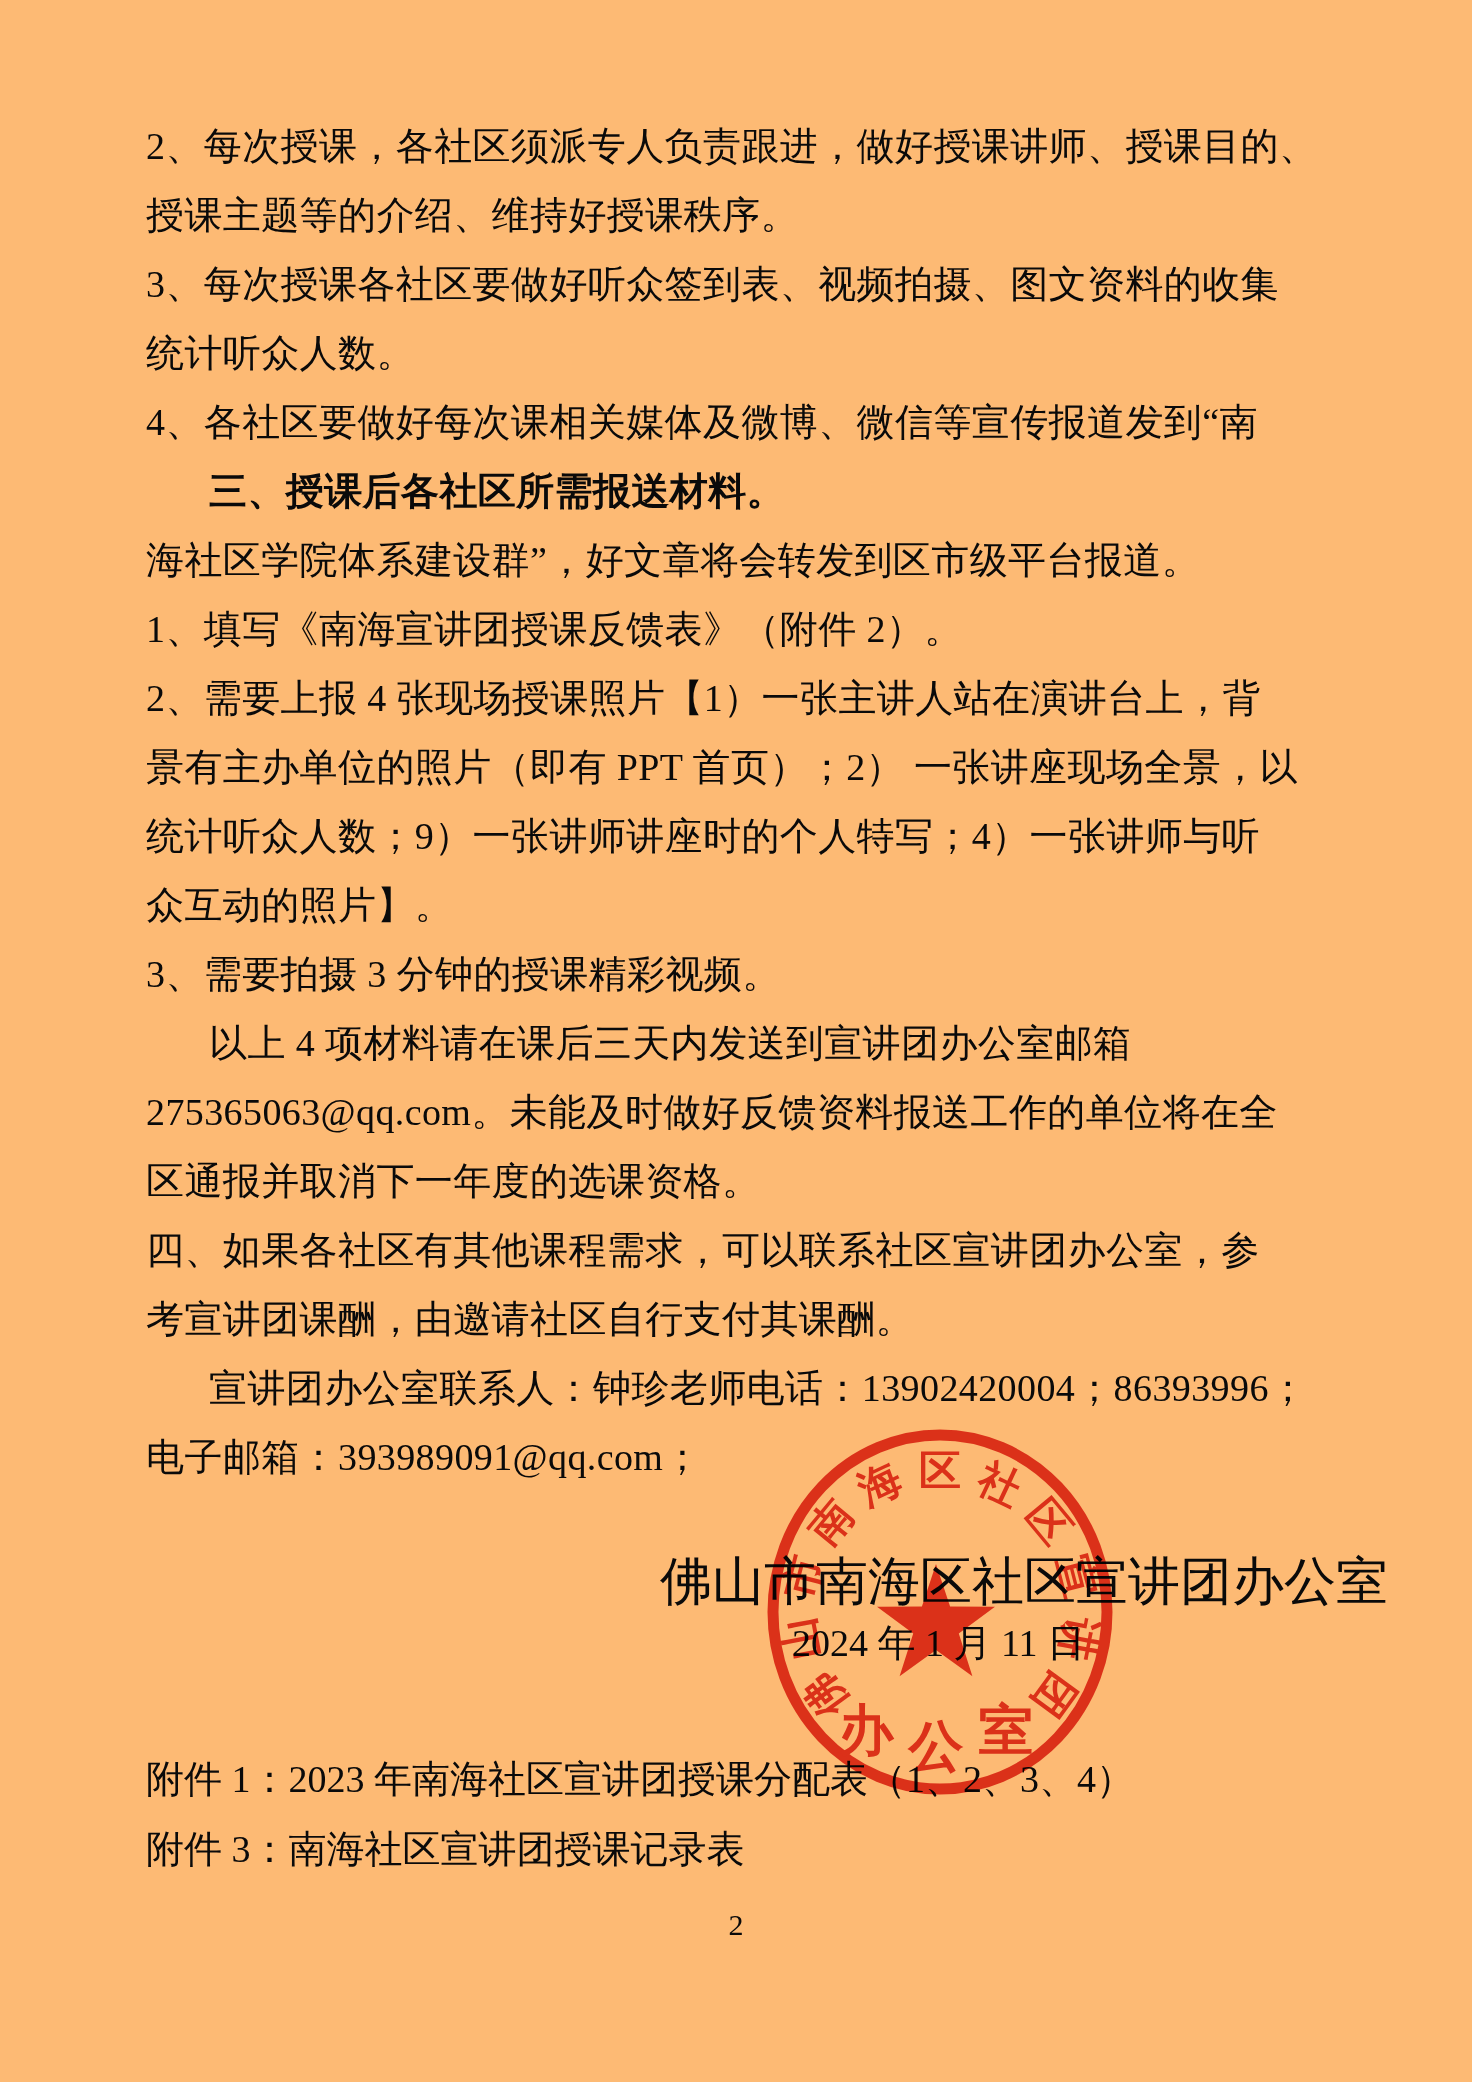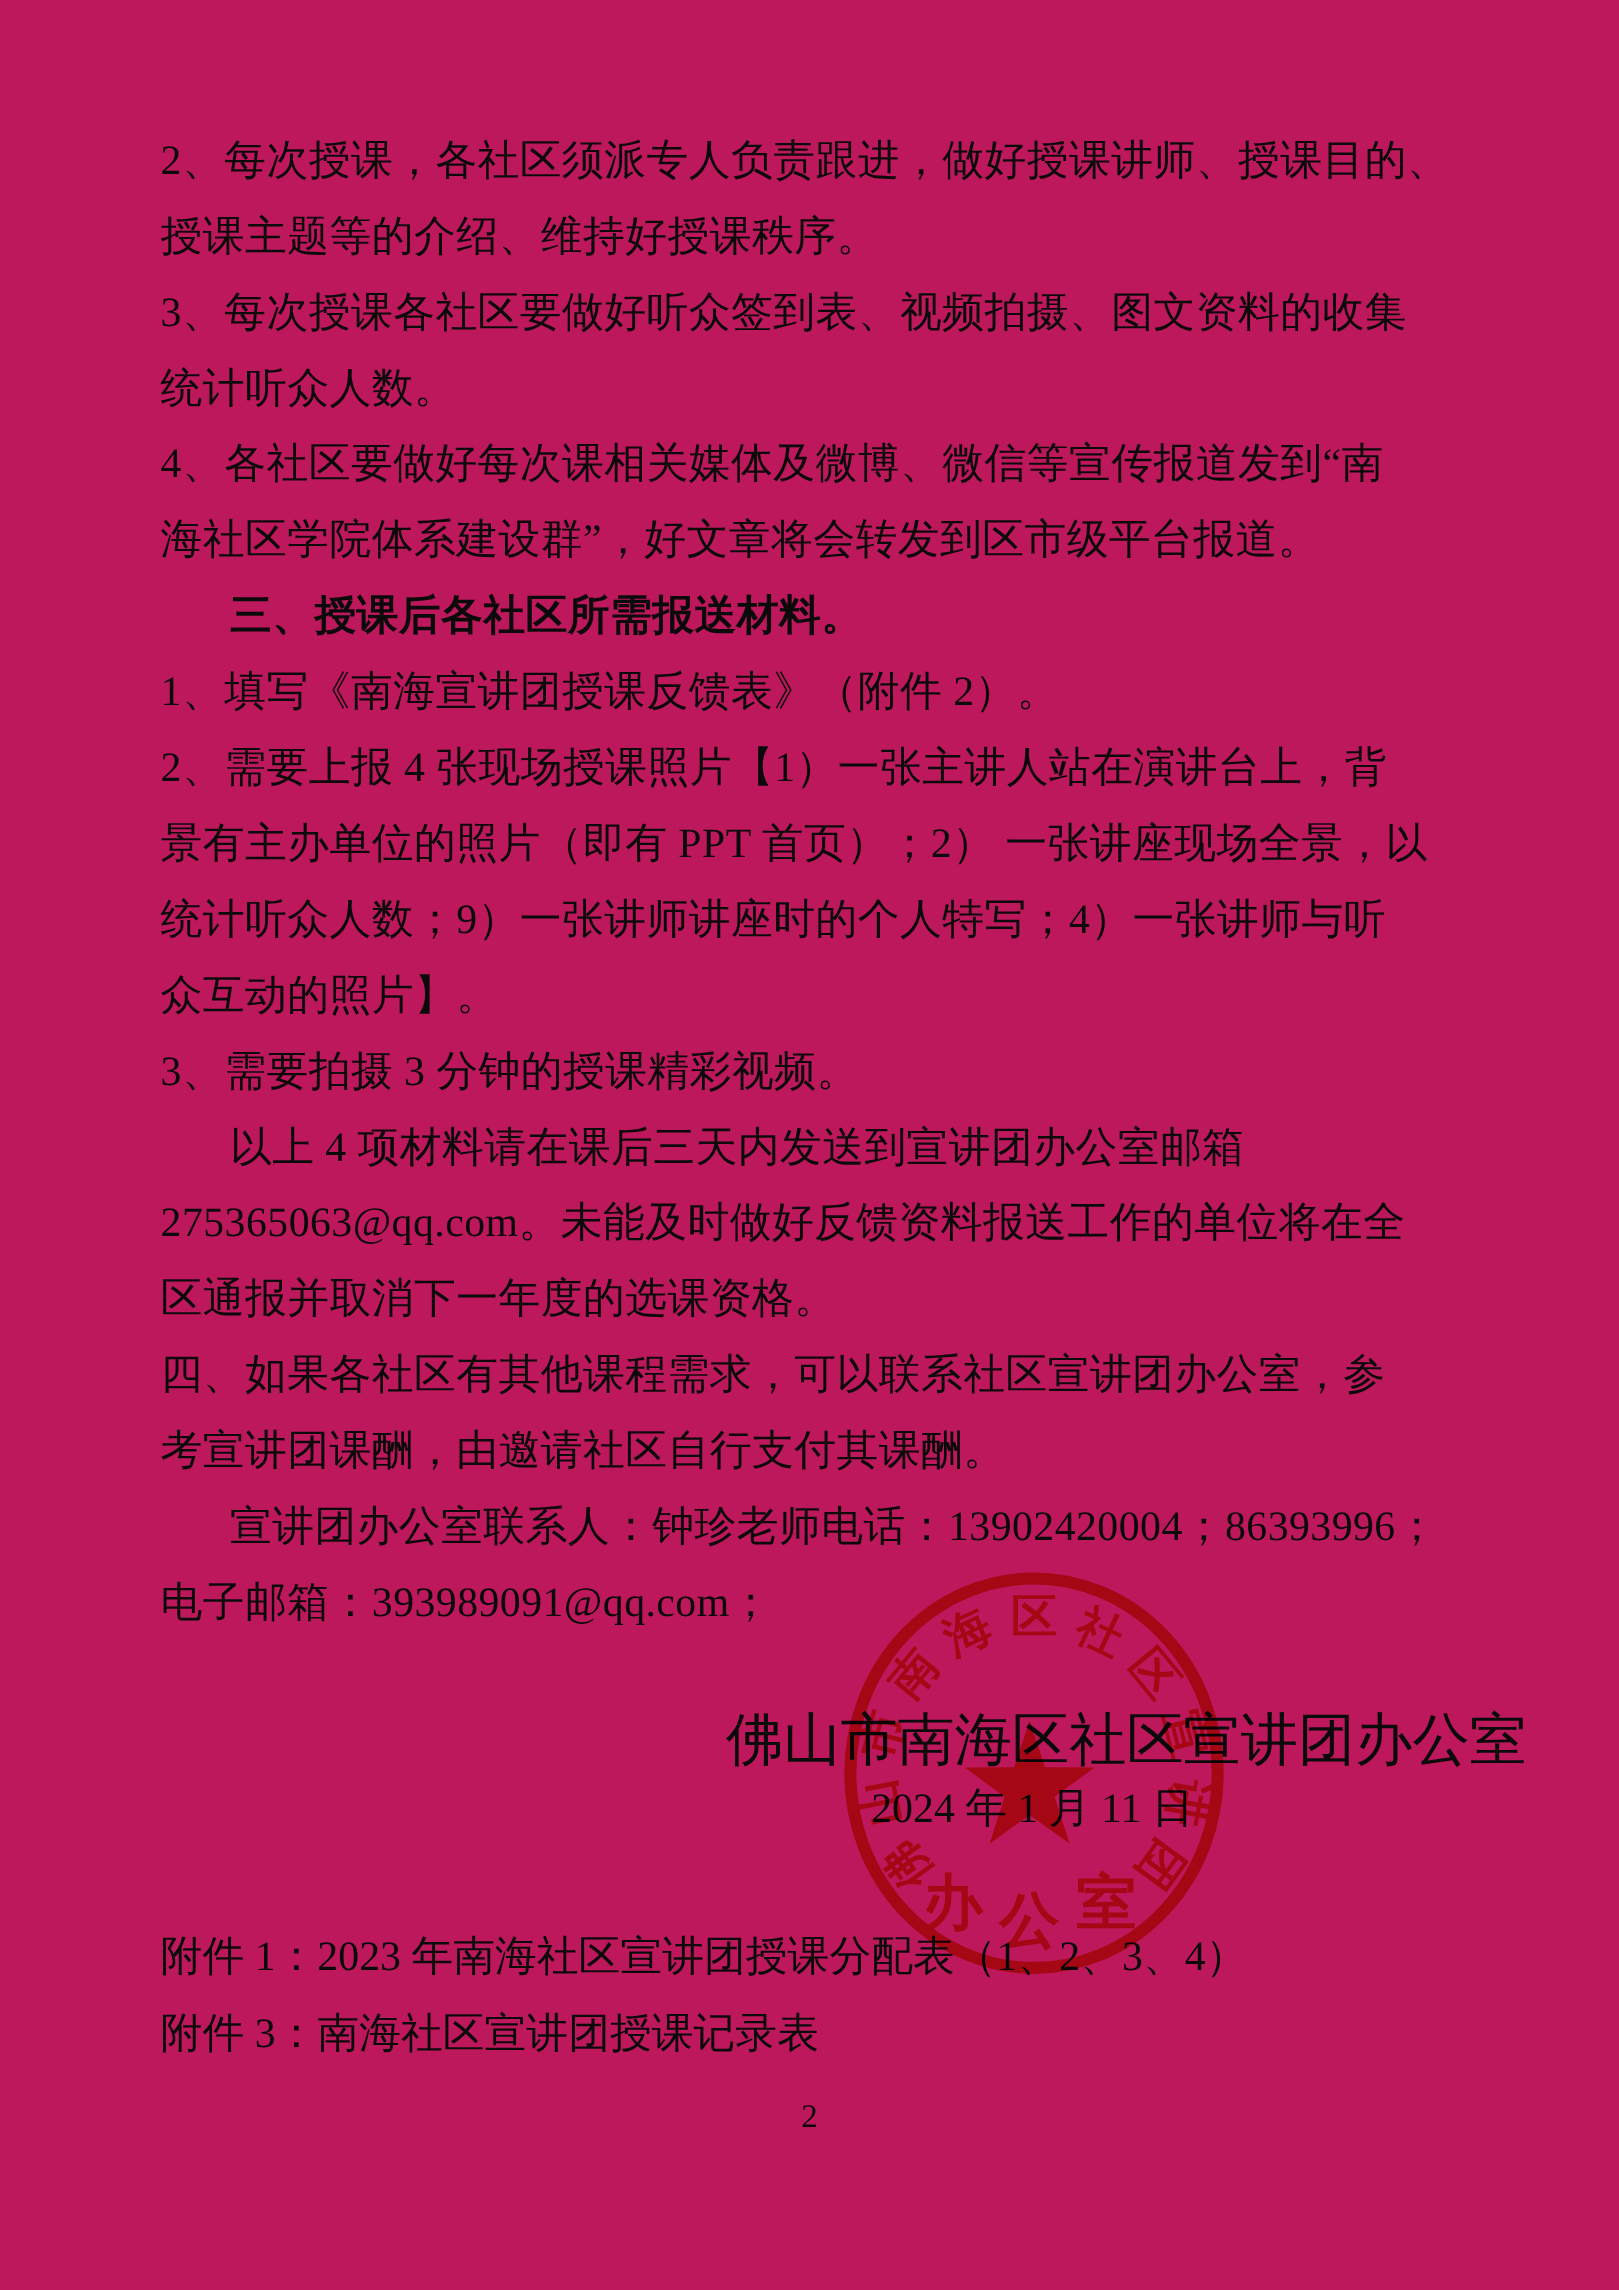--- a/index.html
+++ b/index.html
@@ -1,20 +1,20 @@
 <!DOCTYPE html>
 <html><head>
 <meta charset="utf-8">
 <style>
   html,body{margin:0;padding:0;background:#888;}
   .page{
     position:relative;
     width:1472px;height:2082px;
     margin:0 auto;
-    background:#be185d;
+    background:#fdba74;
     overflow:hidden;
     font-family:"Liberation Serif", serif;
     color:#000;
   }
   
   .doc-lines{
     position:absolute;left:146px;top:112px;width:1196px;
   }
   .line{
     height:69px;line-height:69px;
@@ -64,22 +64,22 @@
 <body>
 
 <div class="page">
 
   <div class="doc-lines" id="doc-lines">
       <div class="line body">2、每次授课，各社区须派专人负责跟进，做好授课讲师、授课目的、</div>
       <div class="line body">授课主题等的介绍、维持好授课秩序。</div>
       <div class="line body">3、每次授课各社区要做好听众签到表、视频拍摄、图文资料的收集</div>
       <div class="line body">统计听众人数。</div>
       <div class="line body">4、各社区要做好每次课相关媒体及微博、微信等宣传报道发到“南</div>
+      <div class="line heading-indent">三、授课后各社区所需报送材料。</div>
       <div class="line body">海社区学院体系建设群”，好文章将会转发到区市级平台报道。</div>
-      <div class="line heading-indent">三、授课后各社区所需报送材料。</div>
       <div class="line body">1、填写《南海宣讲团授课反馈表》（附件 2）。</div>
       <div class="line body">2、需要上报 4 张现场授课照片【1）一张主讲人站在演讲台上，背</div>
       <div class="line body">景有主办单位的照片（即有 PPT 首页）；2） 一张讲座现场全景，以</div>
       <div class="line body">统计听众人数；9）一张讲师讲座时的个人特写；4）一张讲师与听</div>
       <div class="line body">众互动的照片】。</div>
       <div class="line body">3、需要拍摄 3 分钟的授课精彩视频。</div>
       <div class="line body-indent">以上 4 项材料请在课后三天内发送到宣讲团办公室邮箱</div>
       <div class="line body">275365063@qq.com。未能及时做好反馈资料报送工作的单位将在全</div>
       <div class="line body">区通报并取消下一年度的选课资格。</div>
       <div class="line body">四、如果各社区有其他课程需求，可以联系社区宣讲团办公室，参</div>

